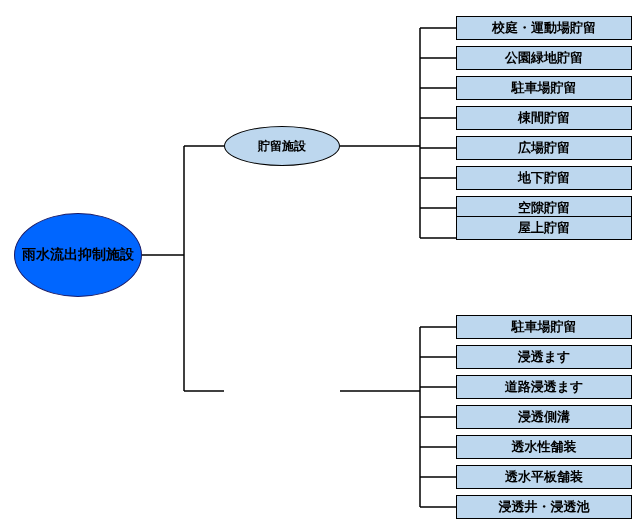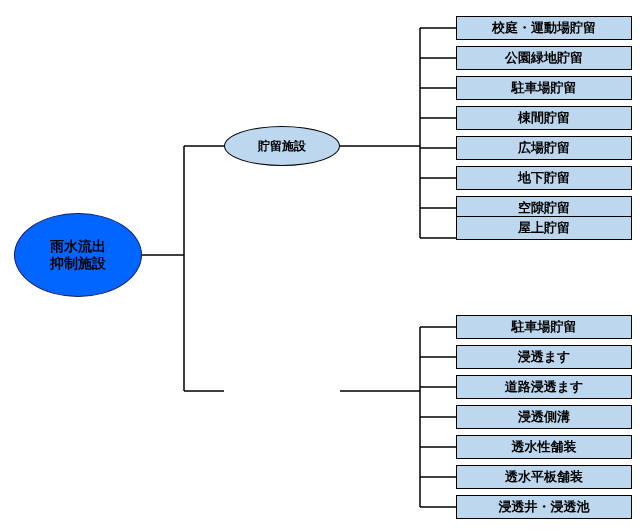--- a/index.html
+++ b/index.html
@@ -21,21 +21,21 @@
     color:#000000;
     font-weight:bold;
   }
   .root-ellipse{
     left:14px;top:213px;width:128px;height:84px;
     background:var(--root-fill,#0066ff);
     border:1.5px solid #1a1a66;
     border-radius:50%;
     font-size:14px;
     line-height:1.25;
-    flex-direction:column;
+    flex-direction:row;
   }
   .branch-ellipse{
     width:116px;height:40px;
     background:var(--node-fill,#bdd7ee);
     border:1.5px solid #000000;
     border-radius:50%;
     font-size:12px;
   }
   .branch-storage{left:224px;top:126px;}
   .branch-infiltration{left:224px;top:371px;}

